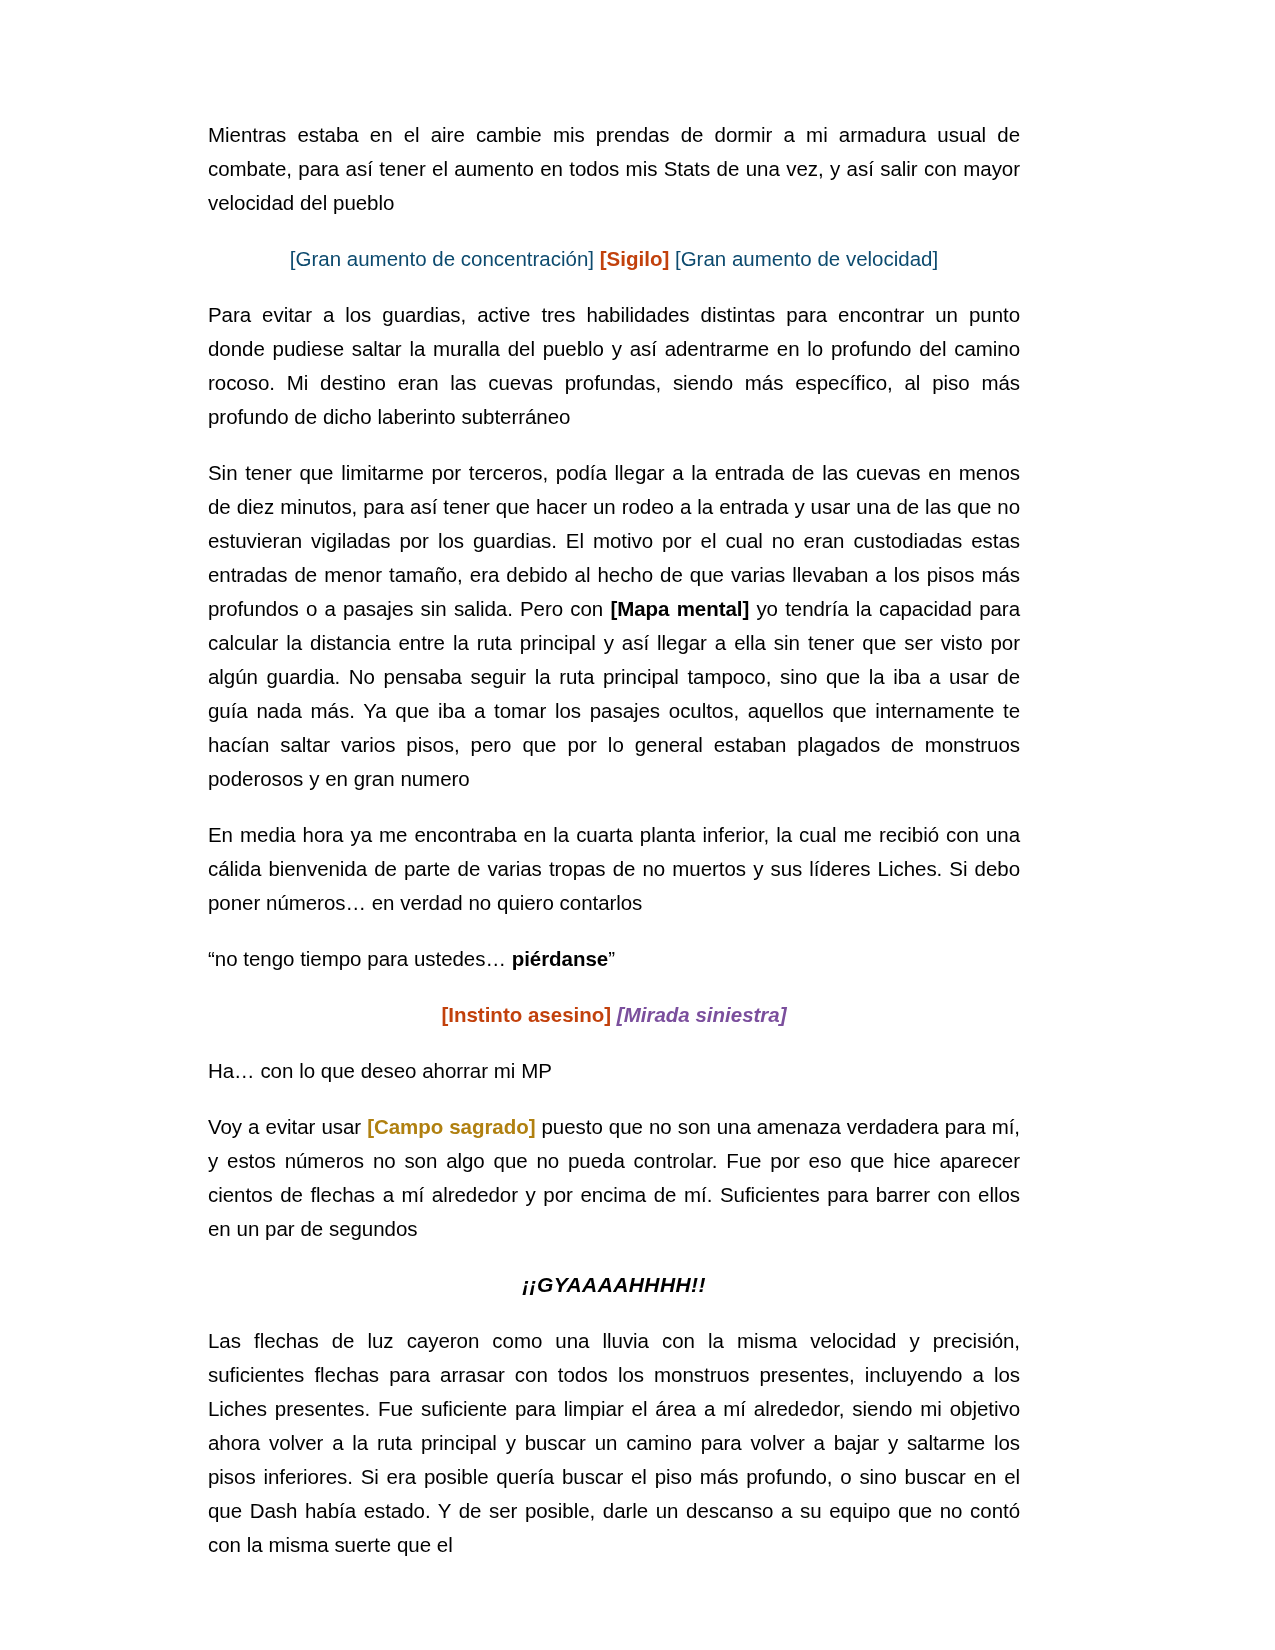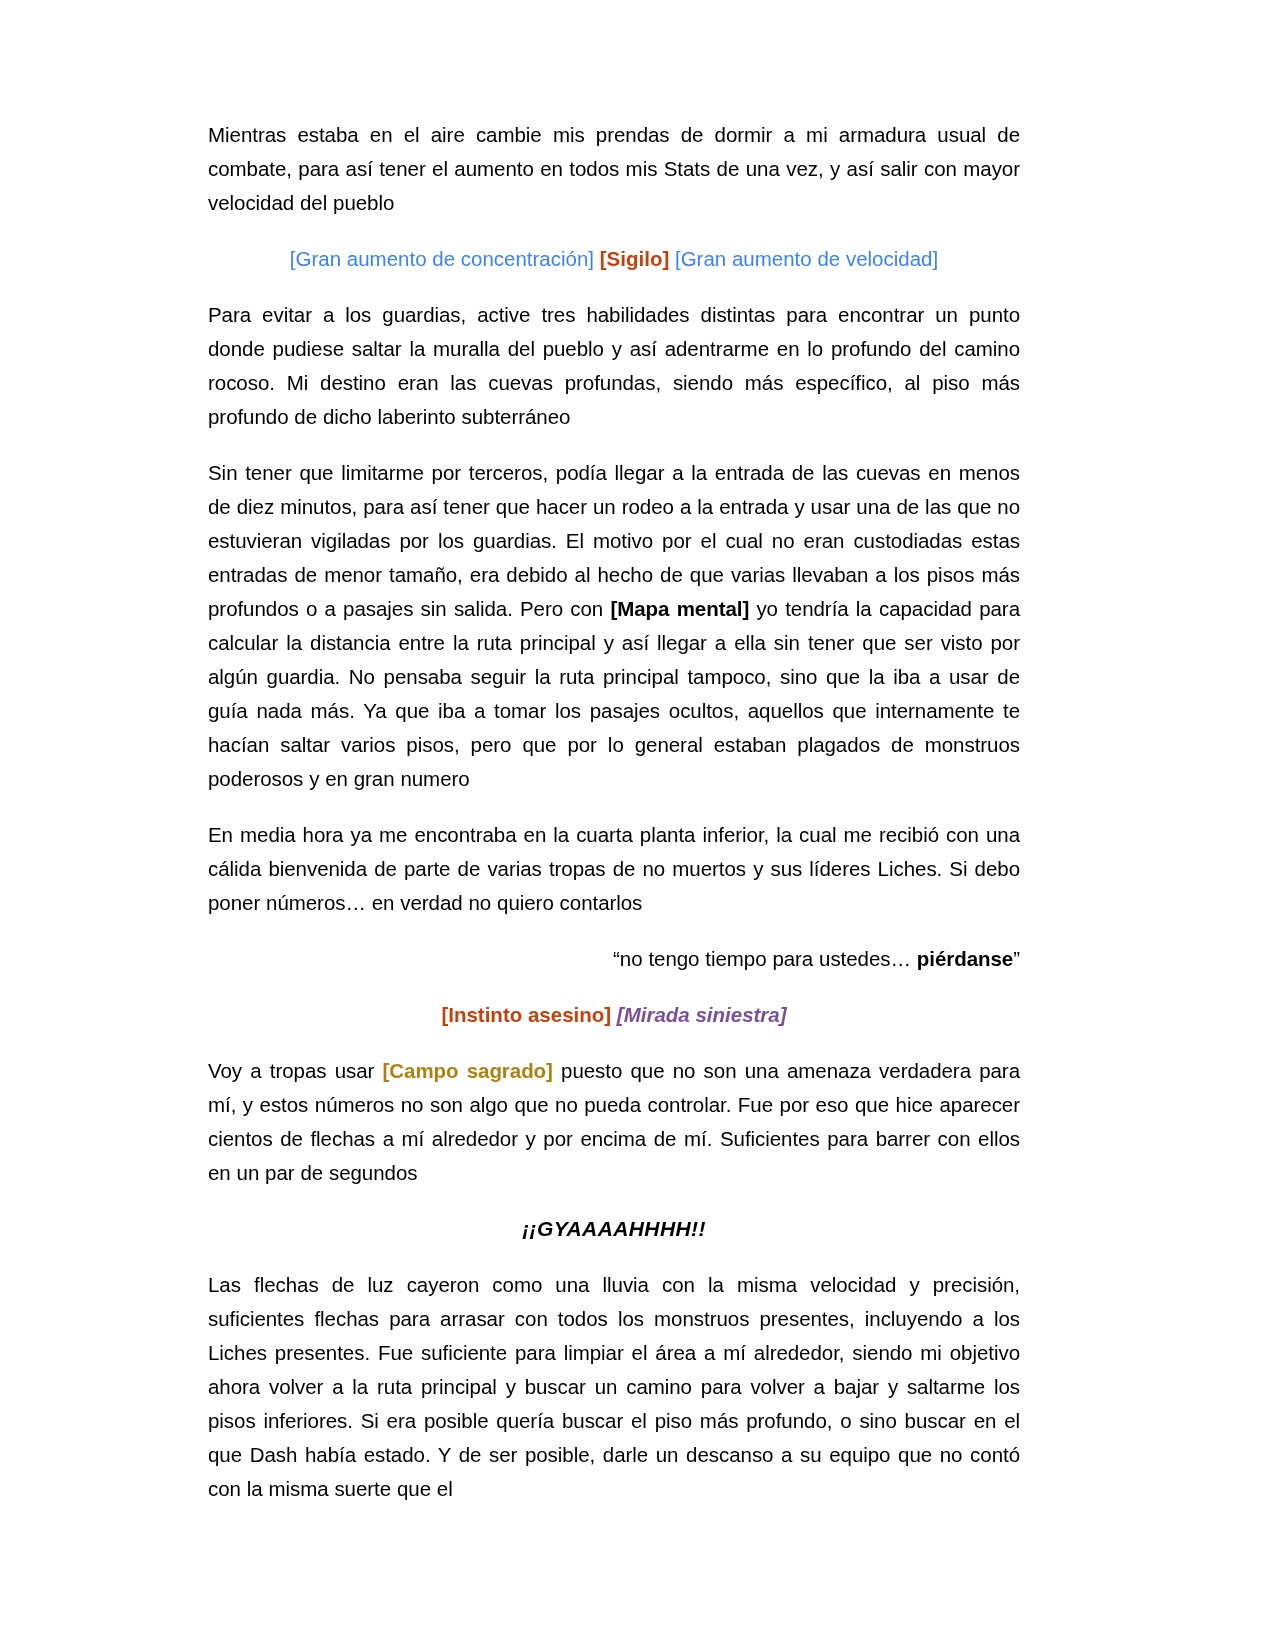--- a/index.html
+++ b/index.html
@@ -29,31 +29,31 @@
     margin: 0 0 22px 0;
     font-size: 20.5px;
     line-height: 34px;
     text-align: justify;
     text-justify: inter-word;
     letter-spacing: -0.05px;
     word-spacing: 0.2px;
     color: #000000;
   }
   p.para.last-left {
-    text-align: right;
+    text-align: left;
   }
   p.centered {
     margin: 0 0 22px 0;
     font-size: 20.5px;
     line-height: 34px;
     text-align: center;
     color: #000000;
   }
   .skill-gray {
-    color: #3b82f6;
+    color: #0c4a6e;
   }
   .skill-bold {
     font-weight: bold;
     color: #c2410c;
   }
   .skill-purple {
     color: #7b4f9d;
     font-weight: bold;
     font-style: italic;
   }
@@ -87,22 +87,23 @@
 
     <p class="para"><span>Sin tener que limitarme por terceros, podía llegar a la entrada de las cuevas en menos de diez minutos, para así tener que hacer un rodeo a la entrada y usar una de las que no estuvieran vigiladas por los guardias. El motivo por el cual no eran custodiadas estas entradas de menor tamaño, era debido al hecho de que varias llevaban a los pisos más profundos o a pasajes sin salida. Pero con </span><span class="bold">[Mapa mental]</span><span> yo tendría la capacidad para calcular la distancia entre la ruta principal y así llegar a ella sin tener que ser visto por algún guardia. No pensaba seguir la ruta principal tampoco, sino que la iba a usar de guía nada más. Ya que iba a tomar los pasajes ocultos, aquellos que internamente te hacían saltar varios pisos, pero que por lo general estaban plagados de monstruos poderosos y en gran numero</span></p>
 
     <p class="para">En media hora ya me encontraba en la cuarta planta inferior, la cual me recibió con una cálida bienvenida de parte de varias tropas de no muertos y sus líderes Liches. Si debo poner números… en verdad no quiero contarlos</p>
 
     <p class="para last-left"><span>“no tengo tiempo para ustedes… </span><span class="bold">piérdanse</span><span>”</span></p>
 
     <p class="centered"><span class="skill-bold">[Instinto asesino]</span><span> </span><span class="skill-purple">[Mirada siniestra]</span></p>
 
 
+    <p class="para last-left">Ha… con lo que deseo ahorrar mi MP</p>
 
 
-    <p class="para"><span>Voy a tropas usar </span><span class="skill-gold">[Campo sagrado]</span><span> puesto que no son una amenaza verdadera para mí, y estos números no son algo que no pueda controlar. Fue por eso que hice aparecer cientos de flechas a mí alrededor y por encima de mí. Suficientes para barrer con ellos en un par de segundos</span></p>
+    <p class="para"><span>Voy a evitar usar </span><span class="skill-gold">[Campo sagrado]</span><span> puesto que no son una amenaza verdadera para mí, y estos números no son algo que no pueda controlar. Fue por eso que hice aparecer cientos de flechas a mí alrededor y por encima de mí. Suficientes para barrer con ellos en un par de segundos</span></p>
 
     <p class="centered"><span class="shout">¡¡GYAAAAHHHH!!</span></p>
 
     <p class="para">Las flechas de luz cayeron como una lluvia con la misma velocidad y precisión, suficientes flechas para arrasar con todos los monstruos presentes, incluyendo a los Liches presentes. Fue suficiente para limpiar el área a mí alrededor, siendo mi objetivo ahora volver a la ruta principal y buscar un camino para volver a bajar y saltarme los pisos inferiores. Si era posible quería buscar el piso más profundo, o sino buscar en el que Dash había estado. Y de ser posible, darle un descanso a su equipo que no contó con la misma suerte que el</p>
 
   </div>
 </div>
 
 </body></html>

